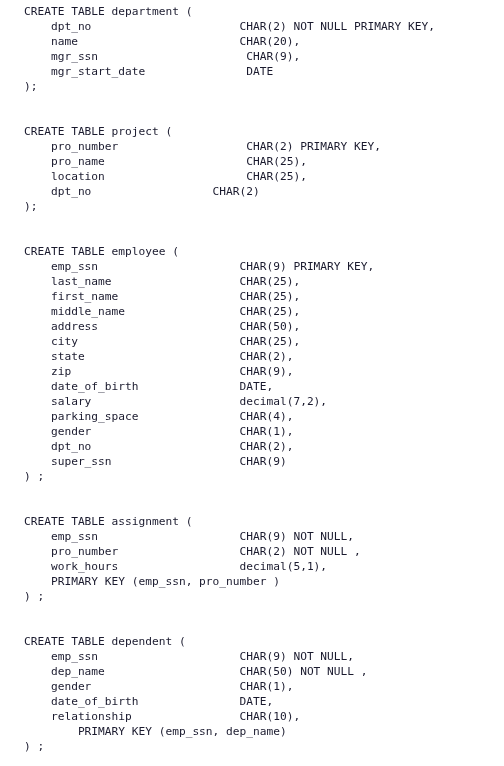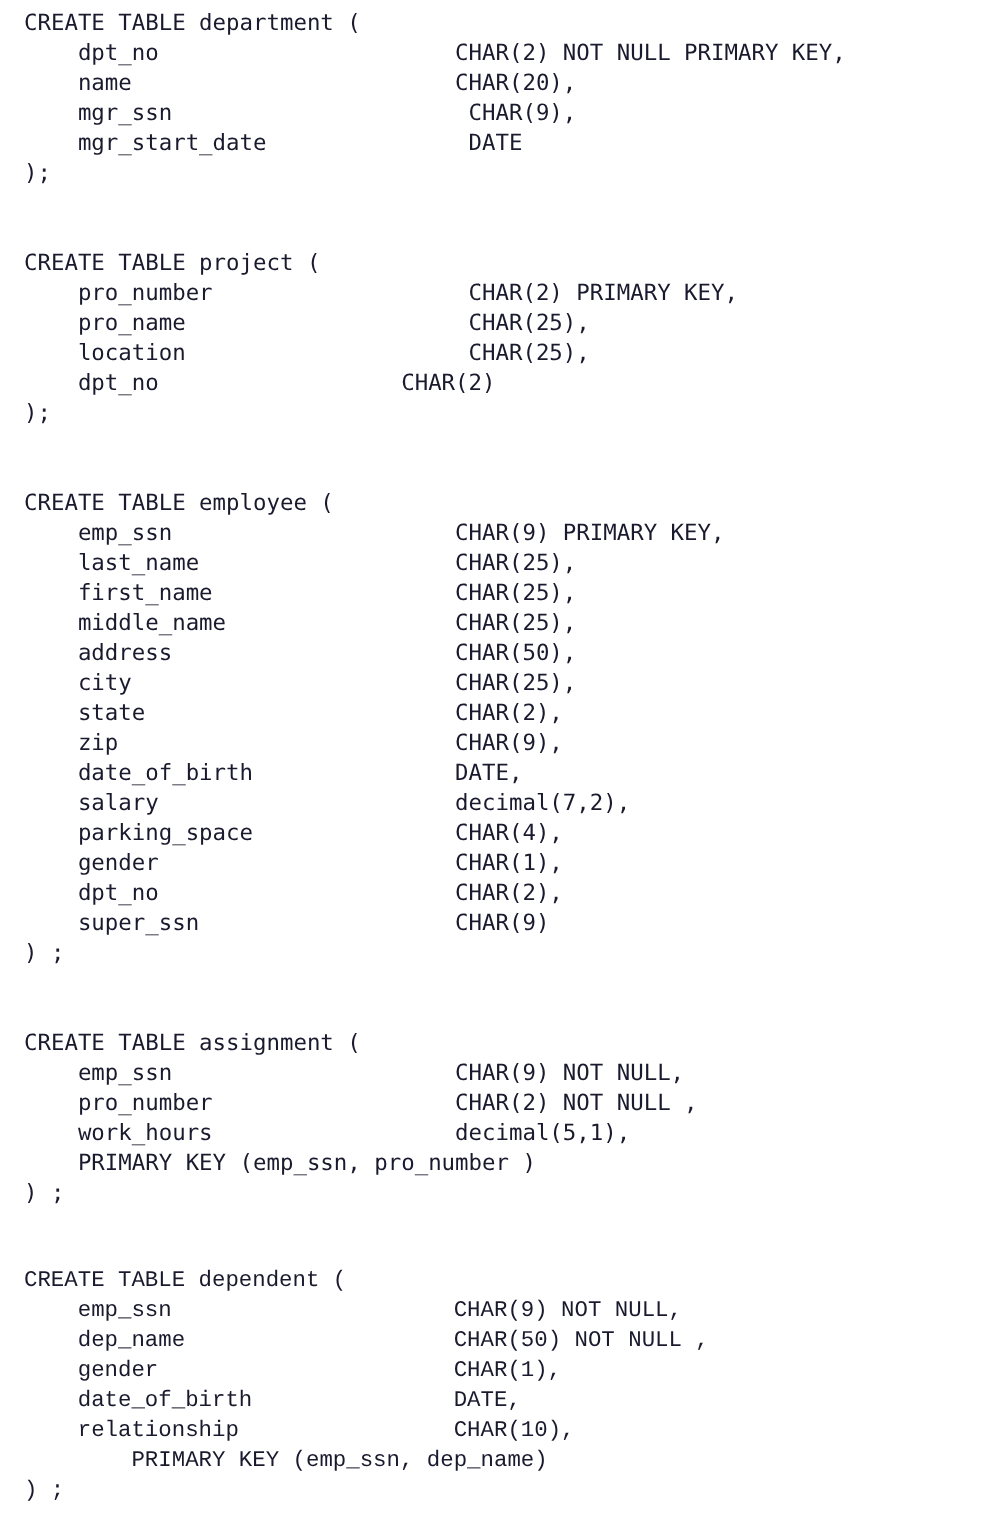--- a/index.html
+++ b/index.html
@@ -20,26 +20,25 @@
     padding: 4px 0 0 8px;
     font-size: 11.2px;
     line-height: 15px;
     color: #1a1a2e;
     white-space: pre;
     letter-spacing: 0px;
     -webkit-font-smoothing: antialiased;
   }
 
   .stmt-block {
-    margin: 0 0 30px 4px;
+    margin: 0 0 30px 16px;
     padding: 0;
   }
   .stmt-block:last-child {
     margin-bottom: 0;
-    font-family: Liberation Mono, monospace;
   }
 
   .code-line {
     display: block;
     white-space: pre;
     min-height: 15px;
     line-height: 15px;
   }
 </style>
 </head>

